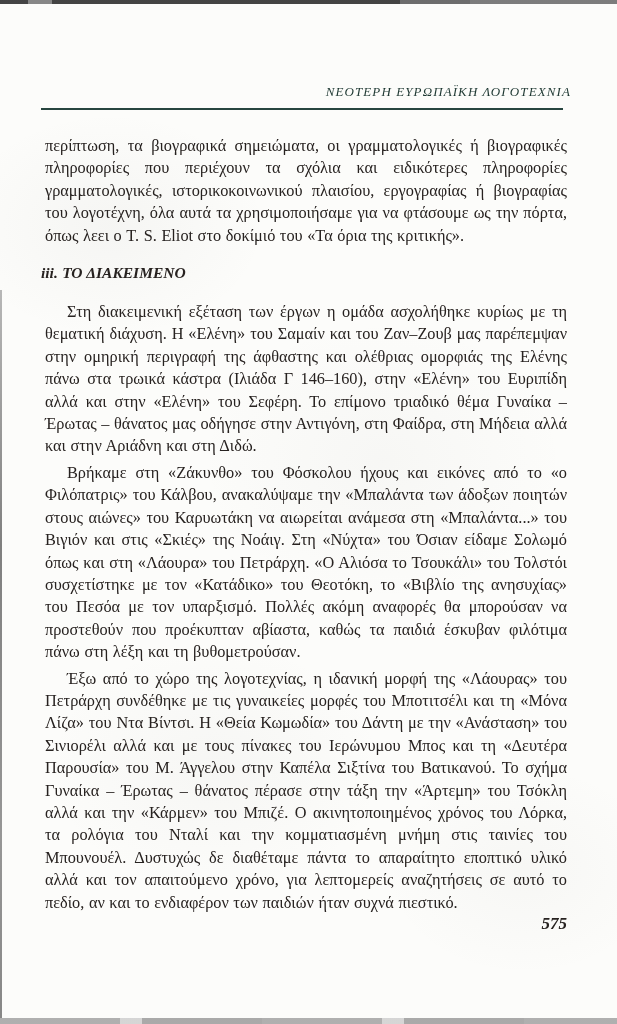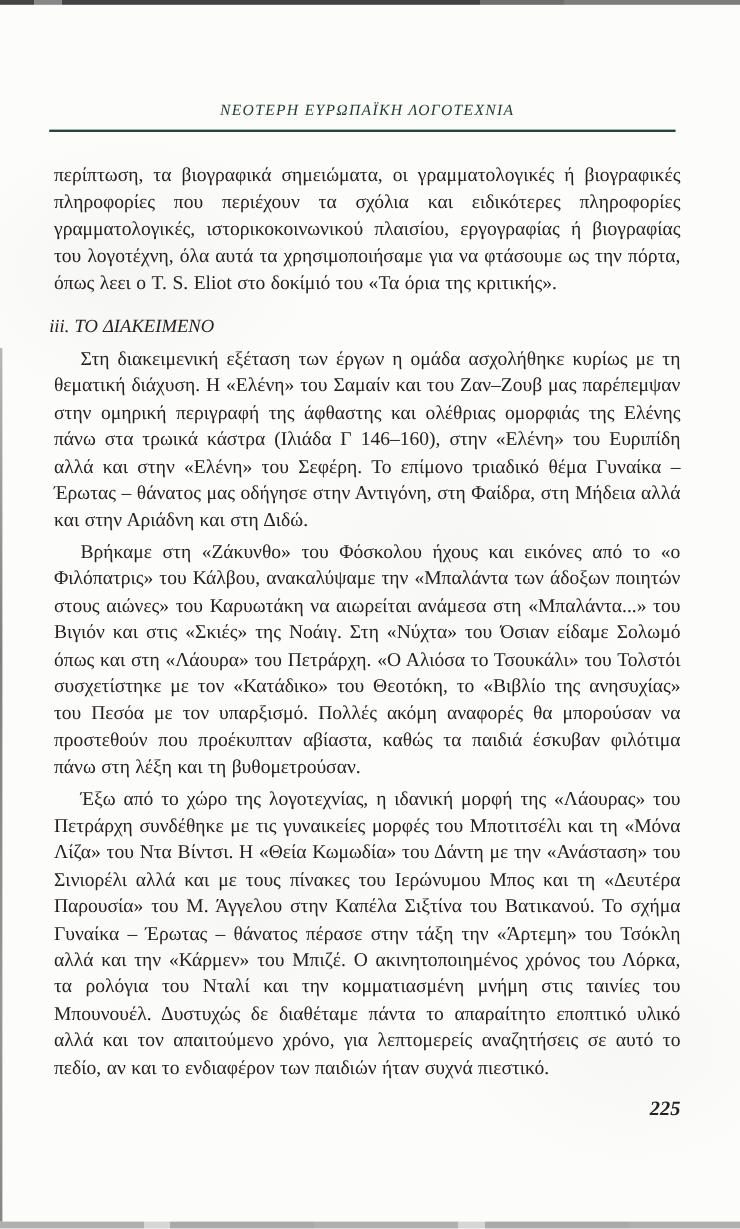--- a/index.html
+++ b/index.html
@@ -32,21 +32,21 @@
     background: repeating-linear-gradient(90deg,#969696 0 120px,#c9c9c9 120px 142px,#8e8e8e 142px 262px);
     opacity: 0.75;
   }
   .edge-left {
     position: absolute; left: 0; top: 290px; bottom: 6px; width: 2px;
     background: linear-gradient(#9a9a9a, #4a4a4a 35%, #6b6b6b 75%, #555555);
     opacity: 0.7;
   }
   .running-header {
     position: absolute; top: 84px; left: 41px; width: 530px;
-    text-align: center;
+    text-align: right;
     font-style: italic;
     font-size: 13px;
     letter-spacing: 1.1px;
     color: var(--c-header, #1e3832);
   }
   .header-rule {
     position: absolute; top: 108px; left: 41px; width: 522px; height: 2px;
     background: var(--c-rule, #27453f);
   }
   .body-text {
@@ -55,23 +55,23 @@
     line-height: 22.4px;
     text-align: justify;
     word-spacing: 0.5px;
   }
   .para {
     margin: 4px;
     text-indent: 22px;
   }
   .para.no-indent { text-indent: 0; }
   .section-heading {
-    margin: 16px 0 5px 0;
+    margin: 16px 0 18px 0;
     font-size: 15.5px;
-    font-weight: normal;
+    font-weight: bold;
     font-style: italic;
     line-height: 20px;
     text-align: left;
     text-indent: 0;
     color: var(--c-body, #272220);
   }
   .page-number {
     position: absolute; top: 914px; right: 50px;
     font-style: italic;
     font-weight: 600;
@@ -98,15 +98,15 @@
 
     <h2 class="section-heading">iii. ΤΟ ΔΙΑΚΕΙΜΕΝΟ</h2>
 
     <p class="para">Στη διακειμενική εξέταση των έργων η ομάδα ασχολήθηκε κυρίως με τη θεματική διάχυση. Η «Ελένη» του Σαμαίν και του Ζαν–Ζουβ μας παρέπεμψαν στην ομηρική περιγραφή της άφθαστης και ολέθριας ομορφιάς της Ελένης πάνω στα τρωικά κάστρα (Ιλιάδα Γ 146–160), στην «Ελένη» του Ευριπίδη αλλά και στην «Ελένη» του Σεφέρη. Το επίμονο τριαδικό θέμα Γυναίκα – Έρωτας – θάνατος μας οδήγησε στην Αντιγόνη, στη Φαίδρα, στη Μήδεια αλλά και στην Αριάδνη και στη Διδώ.</p>
 
     <p class="para">Βρήκαμε στη «Ζάκυνθο» του Φόσκολου ήχους και εικόνες από το «ο Φιλόπατρις» του Κάλβου, ανακαλύψαμε την «Μπαλάντα των άδοξων ποιητών στους αιώνες» του Καρυωτάκη να αιωρείται ανάμεσα στη «Μπαλάντα...» του Βιγιόν και στις «Σκιές» της Νοάιγ. Στη «Νύχτα» του Όσιαν είδαμε Σολωμό όπως και στη «Λάουρα» του Πετράρχη. «Ο Αλιόσα το Τσουκάλι» του Τολστόι συσχετίστηκε με τον «Κατάδικο» του Θεοτόκη, το «Βιβλίο της ανησυχίας» του Πεσόα με τον υπαρξισμό. Πολλές ακόμη αναφορές θα μπορούσαν να προστεθούν που προέκυπταν αβίαστα, καθώς τα παιδιά έσκυβαν φιλότιμα πάνω στη λέξη και τη βυθομετρούσαν.</p>
 
     <p class="para">Έξω από το χώρο της λογοτεχνίας, η ιδανική μορφή της «Λάουρας» του Πετράρχη συνδέθηκε με τις γυναικείες μορφές του Μποτιτσέλι και τη «Μόνα Λίζα» του Ντα Βίντσι. Η «Θεία Κωμωδία» του Δάντη με την «Ανάσταση» του Σινιορέλι αλλά και με τους πίνακες του Ιερώνυμου Μπος και τη «Δευτέρα Παρουσία» του Μ. Άγγελου στην Καπέλα Σιξτίνα του Βατικανού. Το σχήμα Γυναίκα – Έρωτας – θάνατος πέρασε στην τάξη την «Άρτεμη» του Τσόκλη αλλά και την «Κάρμεν» του Μπιζέ. Ο ακινητοποιημένος χρόνος του Λόρκα, τα ρολόγια του Νταλί και την κομματιασμένη μνήμη στις ταινίες του Μπουνουέλ. Δυστυχώς δε διαθέταμε πάντα το απαραίτητο εποπτικό υλικό αλλά και τον απαιτούμενο χρόνο, για λεπτομερείς αναζητήσεις σε αυτό το πεδίο, αν και το ενδιαφέρον των παιδιών ήταν συχνά πιεστικό.</p>
   </main>
 
-  <footer class="page-number">225</footer>
+  <footer class="page-number">575</footer>
 
 </div>
 
 </body></html>

